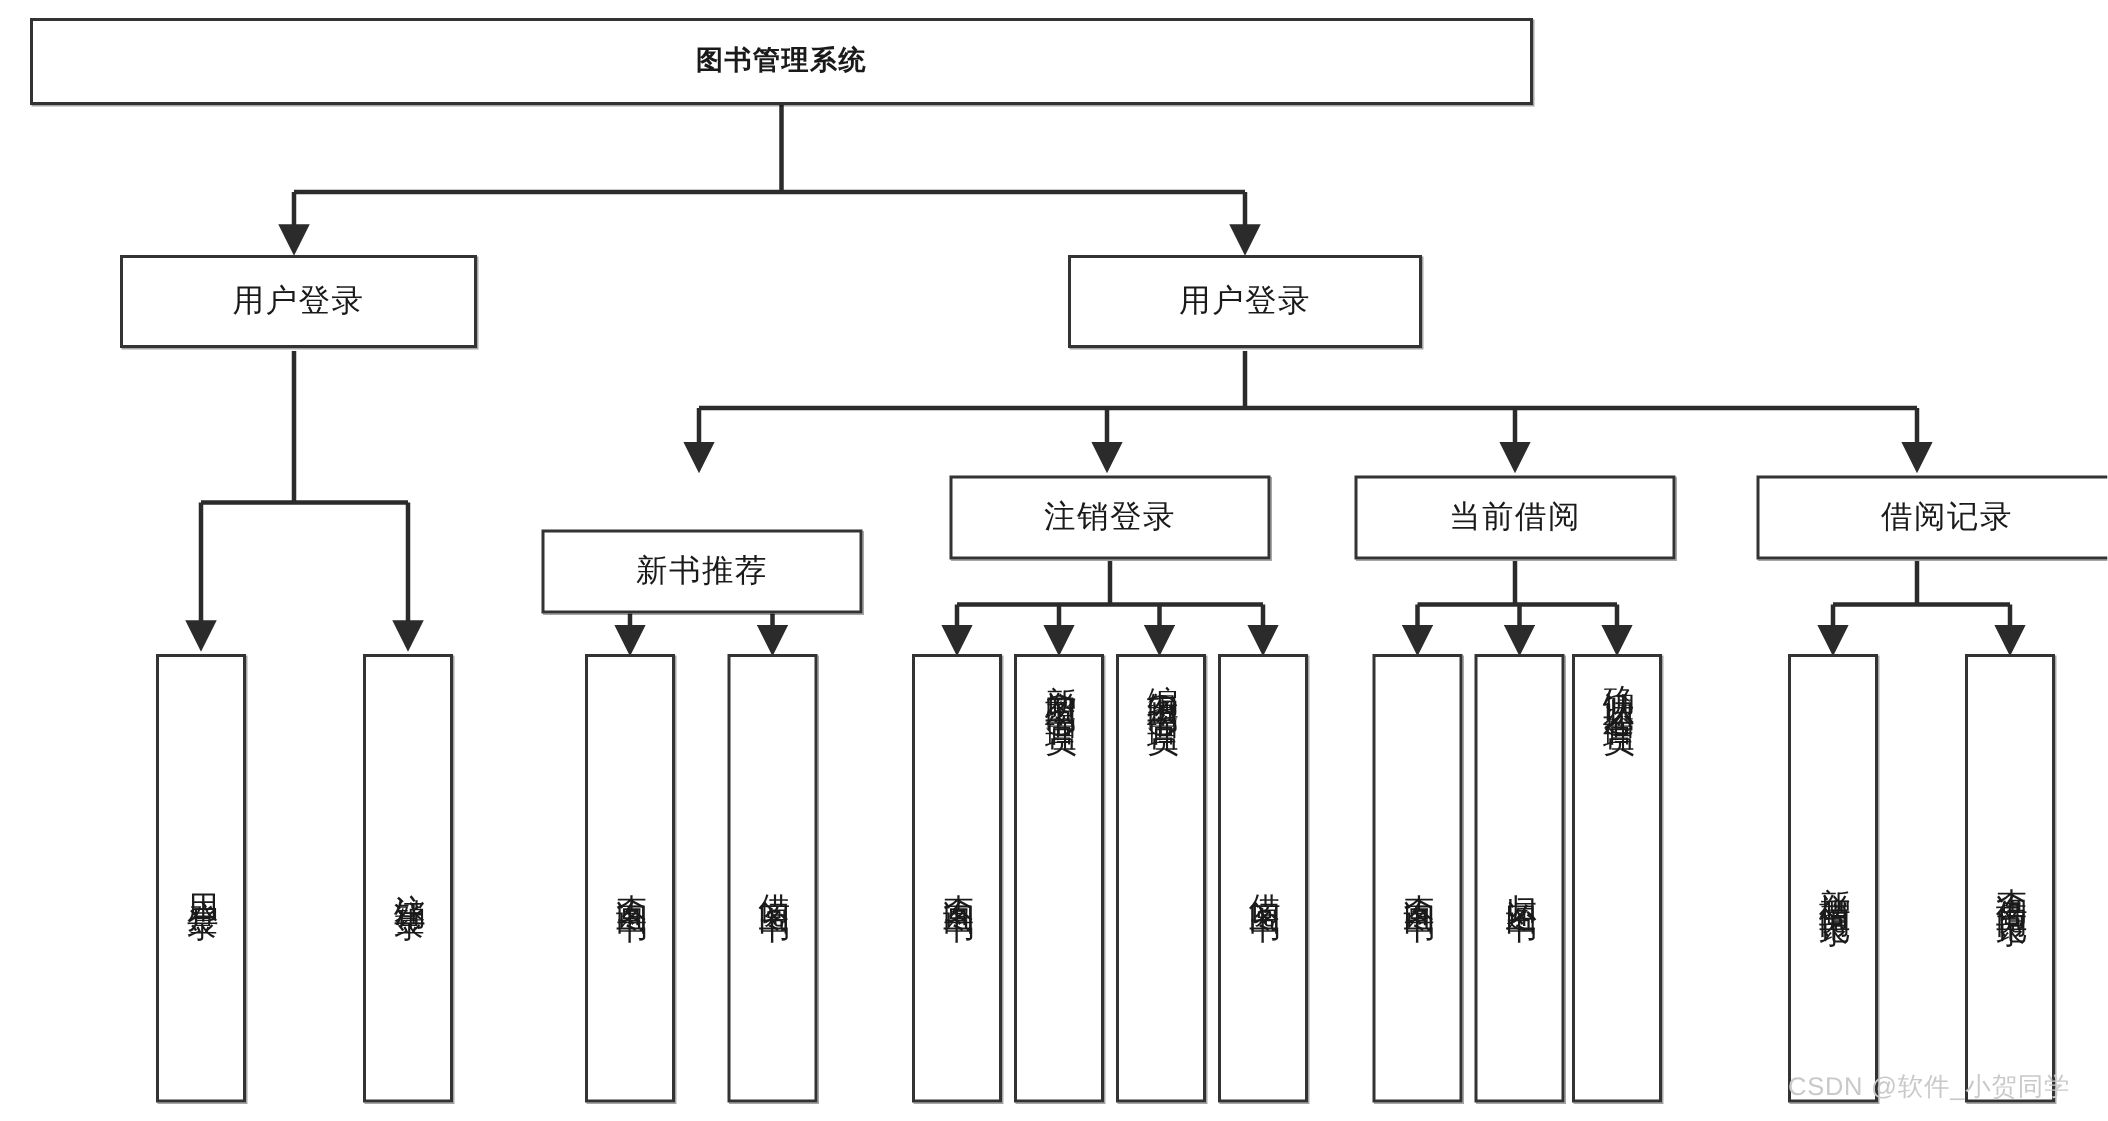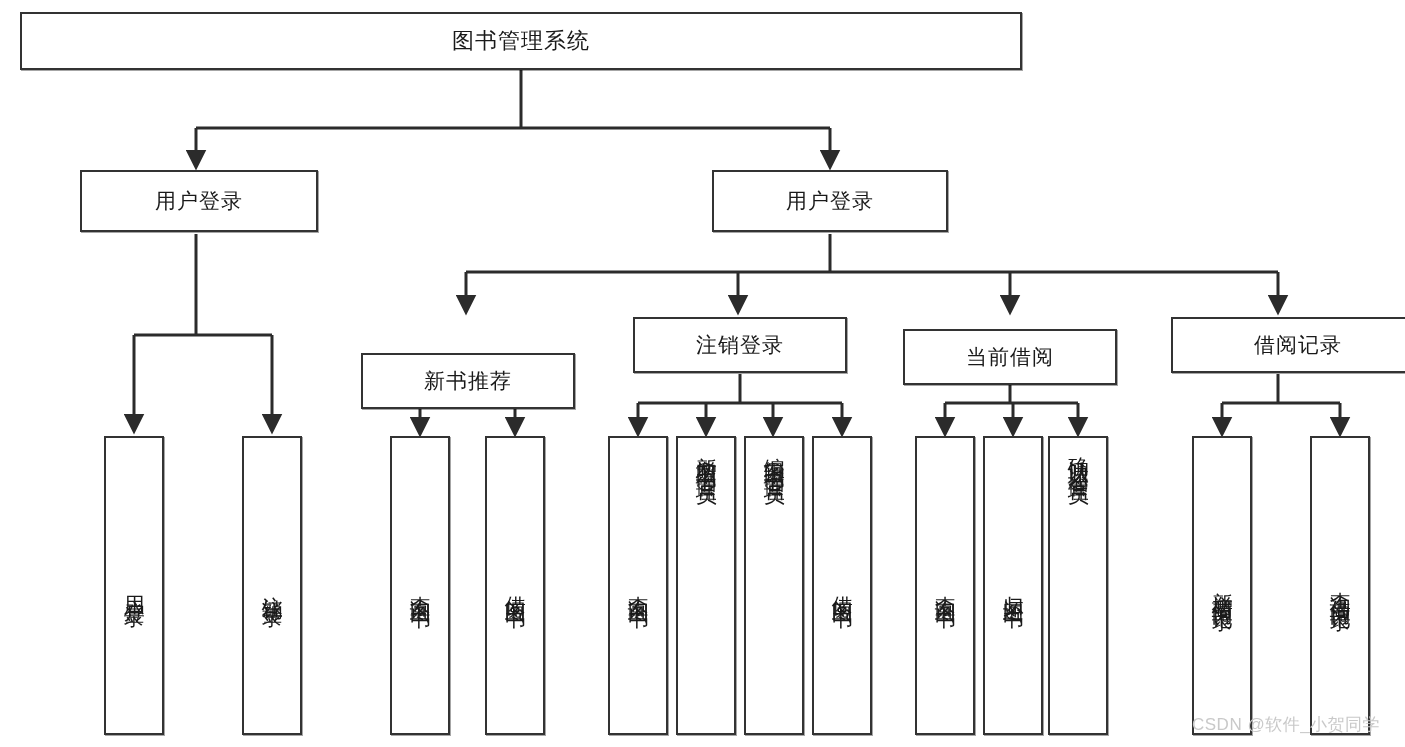--- a/index.html
+++ b/index.html
@@ -35,21 +35,22 @@
     align-items: center;
     justify-content: center;
     color: #1a1a1a;
   }
   .node.horiz {
     font-size: 21px;
     letter-spacing: 1px;
     line-height: 1.2;
   }
   .node.root {
-    font-size: 22px;
+    font-size: 18px;
+    font-weight: bold;
   }
   .node.vert {
     writing-mode: vertical-rl;
     text-orientation: upright;
     font-size: 21px;
     letter-spacing: 4px;
     line-height: 1.25;
     padding-top: 2px;
     justify-content: flex-start;
     align-items: center;
@@ -137,21 +138,21 @@
   <div class="node horiz" style="left:712px; top:170px; width:236px; height:62px;">
     <span>用户登录</span>
   </div>
 
   <div class="node horiz" style="left:361px; top:317px; width:214px; height:56px;margin-top:36px;">
     <span>新书推荐</span>
   </div>
   <div class="node horiz" style="left:633px; top:317px; width:214px; height:56px;">
     <span>注销登录</span>
   </div>
-  <div class="node horiz" style="left:903px; top:317px; width:214px; height:56px;margin-top:12px;">
+  <div class="node horiz" style="left:903px; top:317px; width:214px; height:56px;">
     <span>当前借阅</span>
   </div>
   <div class="node horiz" style="left:1171px; top:317px; width:254px; height:56px;align-items:center;">
     <span>借阅记录</span>
   </div>
 
   <div class="node vert mid-aligned" style="left:104px; top:436px; width:60px; height:299px;">
     <span>用户登录</span>
   </div>
   <div class="node vert mid-aligned" style="left:242px; top:436px; width:60px; height:299px;">

